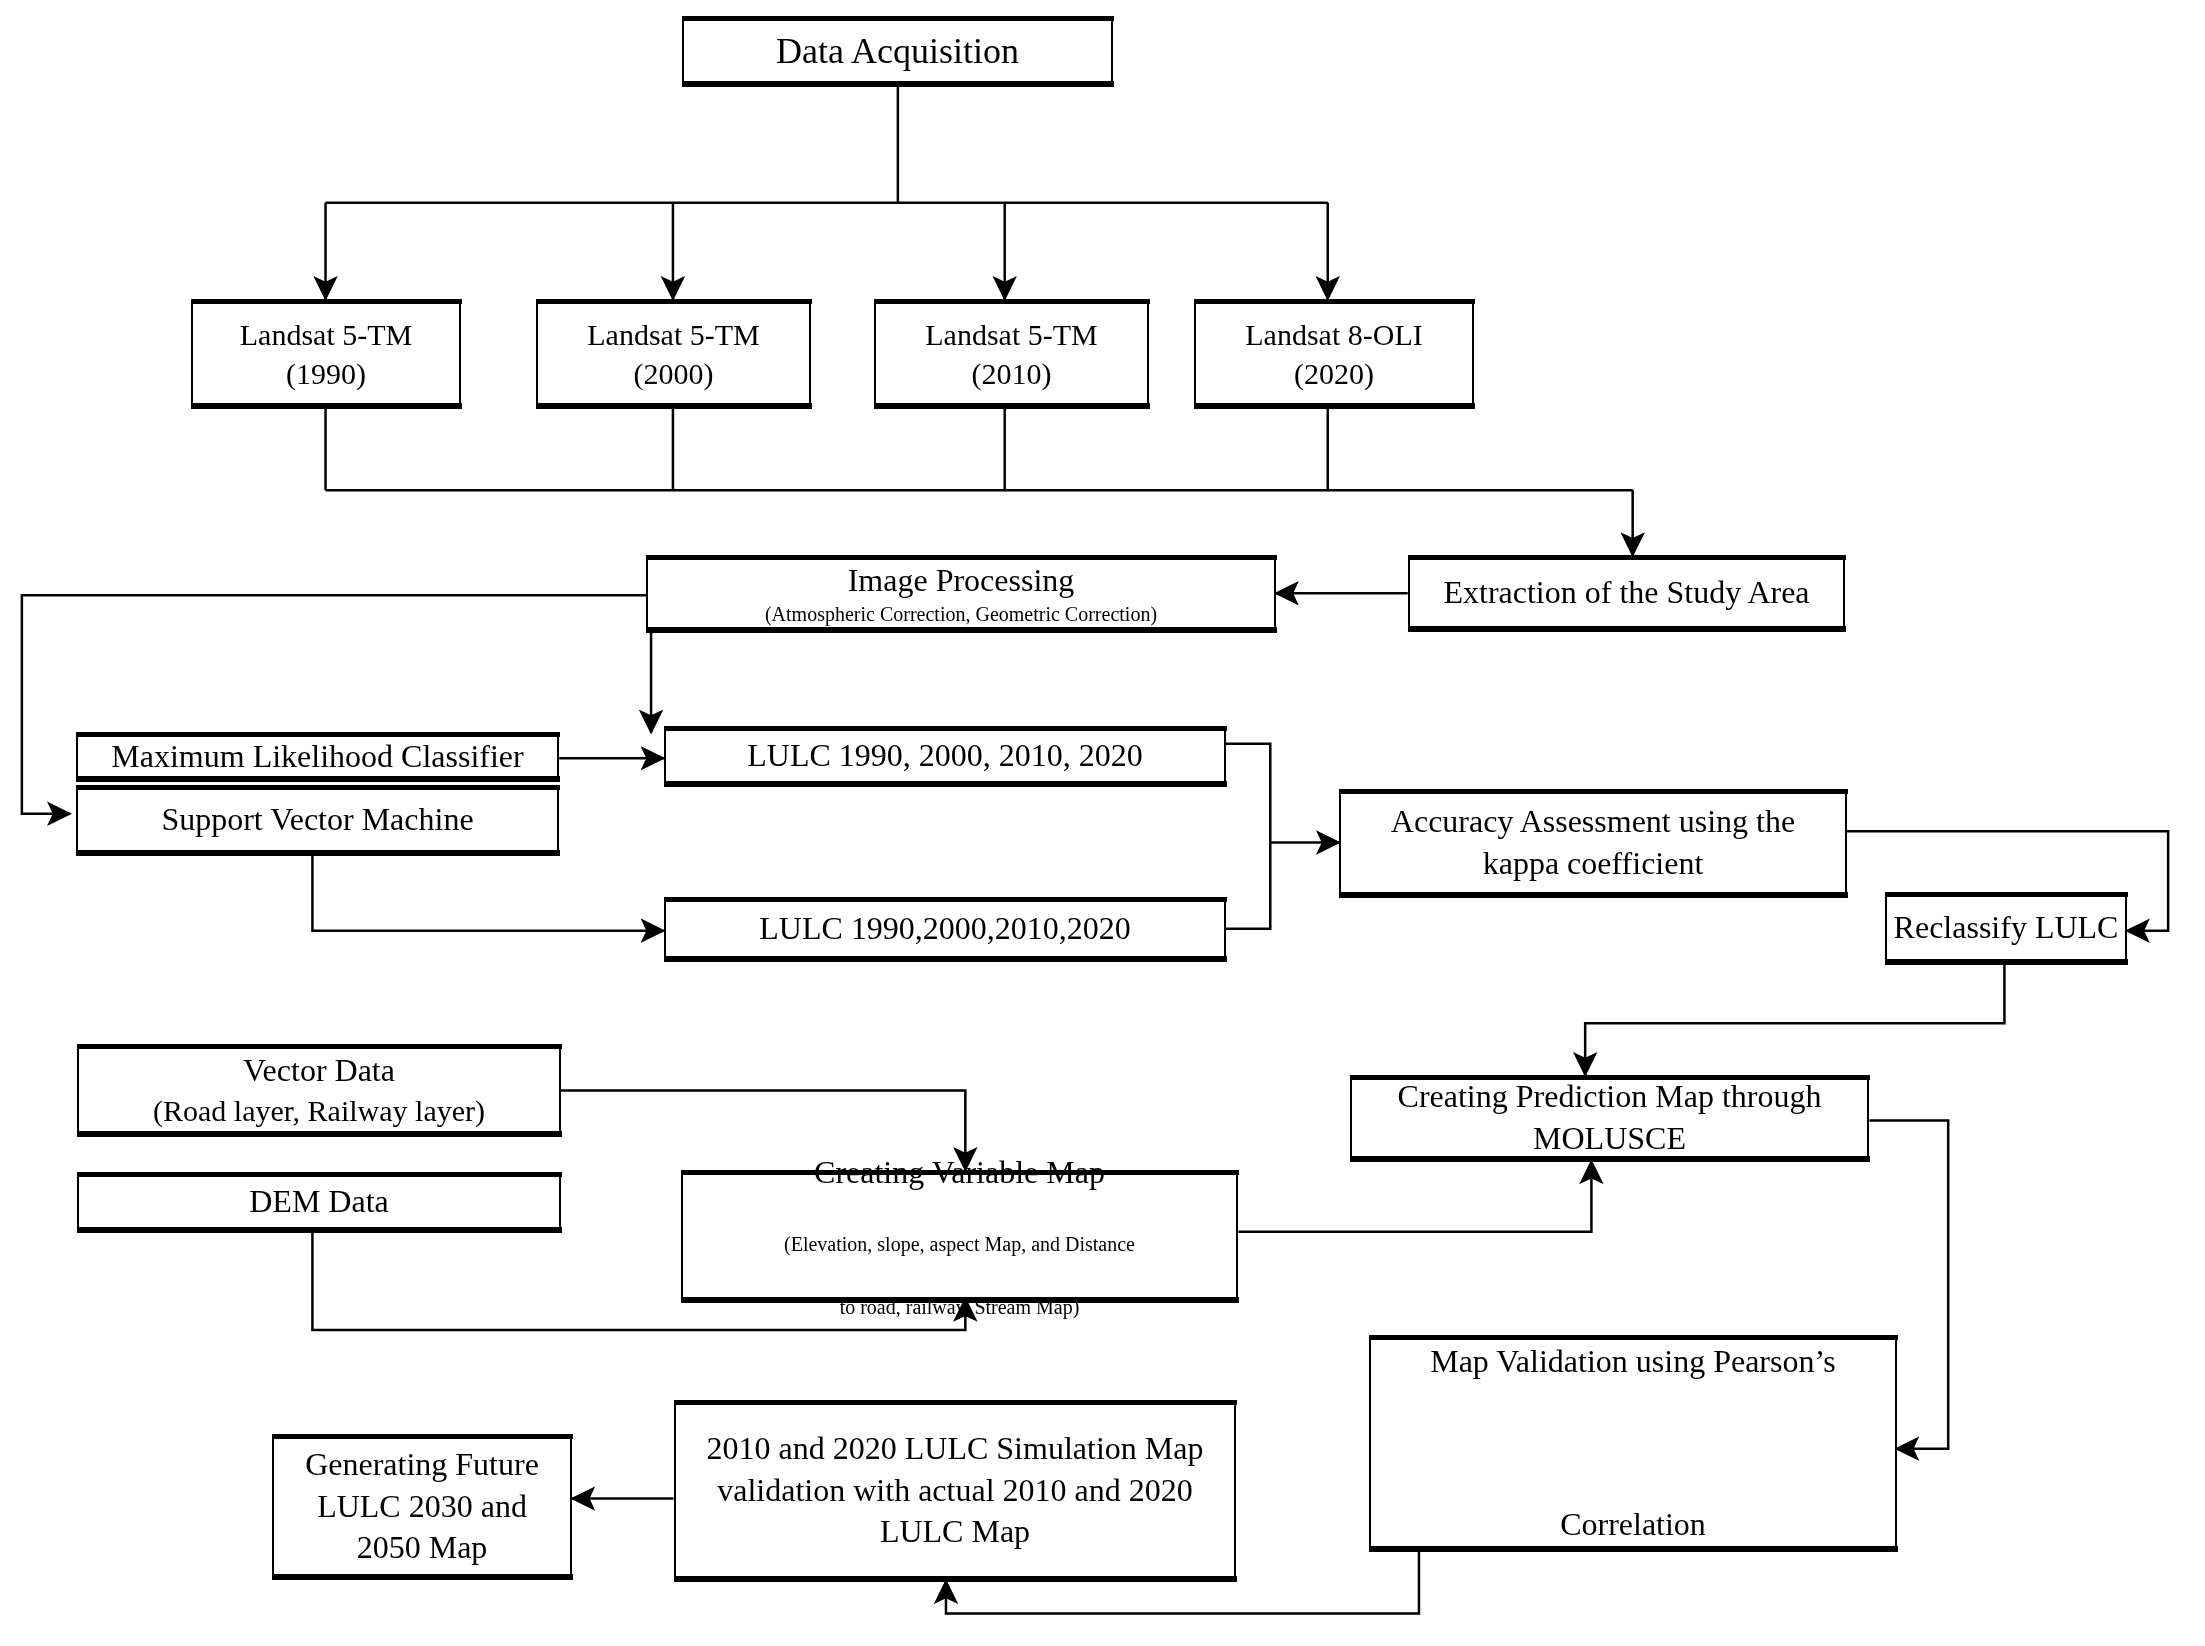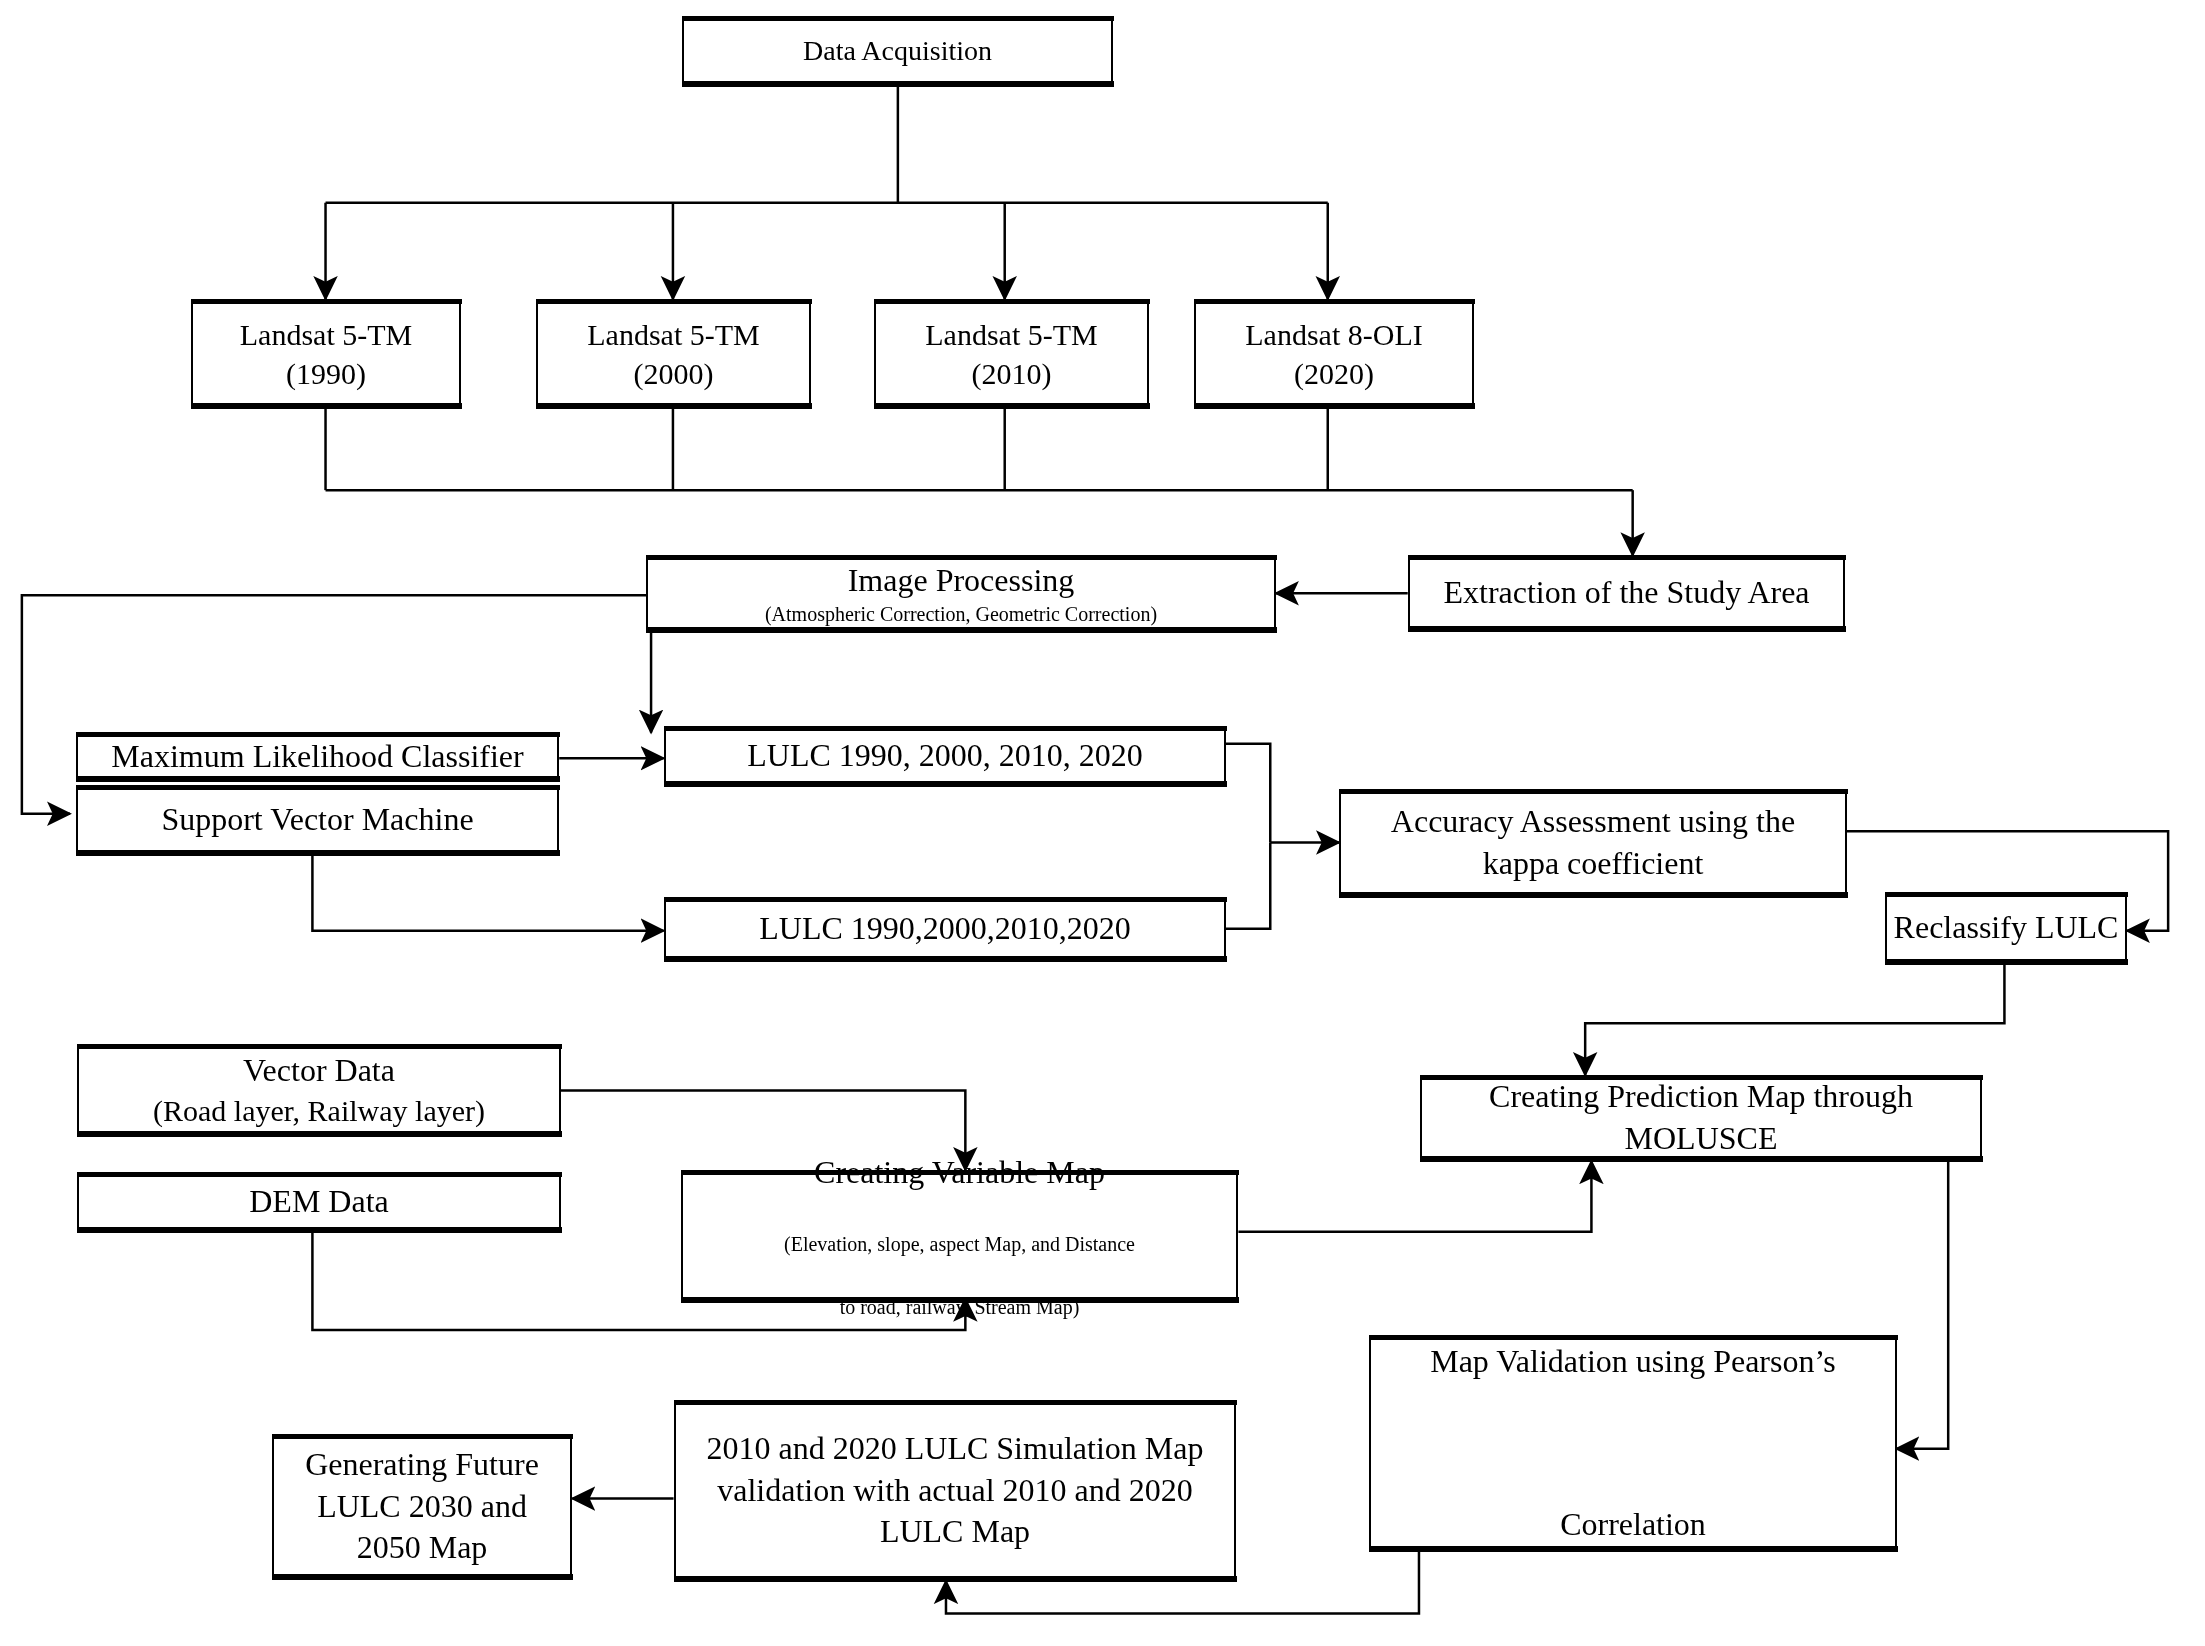--- a/index.html
+++ b/index.html
@@ -50,21 +50,21 @@
     background: #000000;
   }
   .node::before { top: -2.5px; }
   .node::after  { bottom: -2.5px; }
 
   .node .ln {
     display: block;
     white-space: nowrap;
   }
 
-  .t-title { font-size: 28px; }
+  .t-title { font-size: 36px; }
   .t-lg    { font-size: 32px; }
   .t-md    { font-size: 30px; }
   .t-sm    { font-size: 20px; text-align: center; }
 </style>
 </head>
 <body>
 
 <div id="canvas">
 
   <svg id="wires" viewBox="0 0 3529 2635" width="2205" height="1647" xmlns="http://www.w3.org/2000/svg">
@@ -187,21 +187,21 @@
   <div class="node t-lg" style="left:77px; top:1172px; width:484px; height:60px;">
     <span class="ln">DEM Data</span>
   </div>
 
   <div class="node" style="left:681px; top:1170px; width:557px; height:132px;gap:37px;">
     <span class="ln t-lg">Creating Variable Map</span>
     <span class="ln t-sm">(Elevation,  slope, aspect Map, and Distance</span>
     <span class="ln t-sm">to road, railway,  Stream Map)</span>
   </div>
 
-  <div class="node t-lg" style="left:1420px; top:1075px; width:562px; height:86px;">
+  <div class="node t-lg" style="left:1350px; top:1075px; width:519px; height:86px;">
     <span class="ln">Creating Prediction Map through</span>
     <span class="ln">MOLUSCE</span>
   </div>
 
   <div class="node t-lg" style="left:1369px; top:1335px; width:528px; height:216px;justify-content:space-between;">
     <span class="ln">Map Validation using Pearson’s</span>
     <span class="ln">Correlation</span>
   </div>
 
   <div class="node t-lg" style="left:674px; top:1400px; width:562px; height:181px;">

